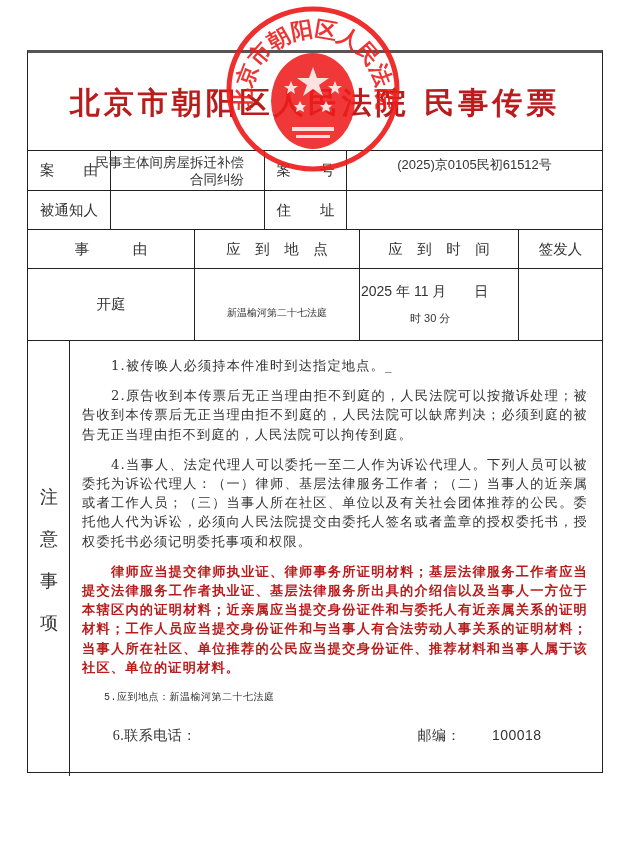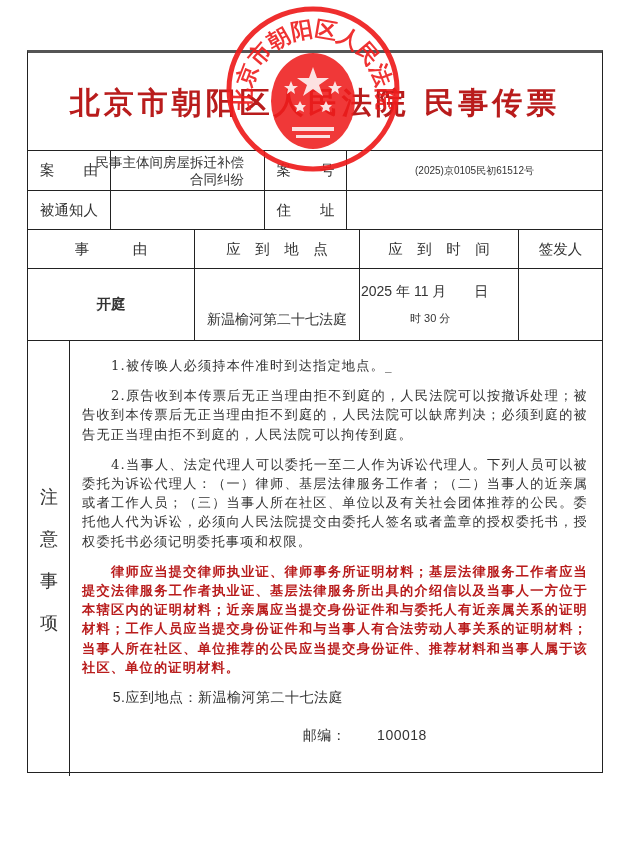--- a/index.html
+++ b/index.html
@@ -16,21 +16,21 @@
            font-family: "DejaVu Sans", "Liberation Sans", sans-serif; font-weight: bold;
            font-size: 30px; letter-spacing: 4px; color: #b91c1c; }
   .notes-label { position: absolute; left: 0; top: 290px; width: 42px; height: 433px;
                  display: flex; flex-direction: column; align-items: center; justify-content: center;
                  font-size: 18px; line-height: 42px; color: #333; }
   .notes { position: absolute; left: 43px; top: 292px; width: 528px;
            font-size: 13.2px; line-height: 19.2px; color: #333; text-align: justify;
            letter-spacing: 1.2px; }
   .notes p { margin: 11px; text-indent: 2.2em; }
   .notes p.bold { font-weight: bold; color: #b91c1c; }
-  .notes p.item5 { font-family: Liberation Sans, sans-serif; font-size: 14px; letter-spacing: 0.5px; }
+  .notes p.item5 { font-family: Liberation Mono, monospace; font-size: 10px; letter-spacing: 0.5px; }
   .notes p.item6 { margin-top: 19px; font-family: "Liberation Serif", serif; font-size: 14px;
                    display: flex; letter-spacing: 0.5px; }
   .sans { font-family: "Liberation Sans", "DejaVu Sans", sans-serif; }
   .stamp { position: absolute; left: 224px; top: 5px; width: 178px; height: 168px; pointer-events: none; }
 </style>
 </head>
 <body>
 
 <div class="frame">
   <div class="title">北京市朝阳区人民法院  民事传票</div>
@@ -47,53 +47,54 @@
 
   <div class="vline" style="left:166px; top:176px; height:112px"></div>
   <div class="vline" style="left:331px; top:176px; height:112px"></div>
   <div class="vline" style="left:490px; top:176px; height:112px"></div>
 
   <div class="vline" style="left:41px; top:287px; height:436px"></div>
 
   <div class="cell" style="left:0; top:98px; width:82px; height:39px;">案　　由</div>
   <div class="cell" style="left:65px; top:98px; width:153px; height:39px; font-size:13.5px; line-height:17px; text-align:right; padding:0 2px;">民事主体间房屋拆迁补偿合同纠纷</div>
   <div class="cell" style="left:237px; top:98px; width:81px; height:39px;">案　　号</div>
-  <div class="cell sans" style="left:319px; top:98px; width:255px; height:39px; font-size:10px;">(2025)京0105民初61512号</div>
+  <div class="cell sans" style="left:319px; top:92px; width:255px; height:39px; font-size:13px;">(2025)京0105民初61512号</div>
 
   <div class="cell" style="left:0; top:138px; width:82px; height:38px;">被通知人</div>
   <div class="cell" style="left:83px; top:138px; width:153px; height:38px;"></div>
   <div class="cell" style="left:237px; top:138px; width:81px; height:38px;">住　　址</div>
   <div class="cell" style="left:319px; top:138px; width:255px; height:38px;"></div>
 
   <div class="cell" style="left:0; top:177px; width:166px; height:38px;">事　　　由</div>
   <div class="cell" style="left:167px; top:177px; width:164px; height:38px;">应　到　地　点</div>
   <div class="cell" style="left:332px; top:177px; width:158px; height:38px;">应　到　时　间</div>
   <div class="cell" style="left:491px; top:177px; width:83px; height:38px;">签发人</div>
 
-  <div class="cell" style="left:0; top:216px; width:166px; height:71px;font-weight:bold;">开庭</div>
-  <div class="cell" style="left:167px; top:231px; width:164px; height:71px; font-size:14px;">新温榆河第二十七法庭</div>
+  <div class="cell" style="left:0; top:216px; width:166px; height:71px;">开庭</div>
+  <div class="cell" style="left:167px; top:224px; width:164px; height:71px; font-size:10px;">新温榆河第二十七法庭</div>
   <div class="cell" style="left:332px; top:216px; width:158px; height:71px; flex-direction:column; align-items:flex-start; justify-content:center;">
     <span class="sans" style="font-size:14px; margin-left:1px;">2025 年 11 月　　日</span>
     <span class="sans" style="font-size:11px; margin-left:50px; margin-top:10px;">时 30 分</span>
   </div>
   <div class="cell" style="left:491px; top:216px; width:83px; height:71px;"></div>
 
   <div class="notes-label">
     <span>注</span>
     <span>意</span>
     <span>事</span>
     <span>项</span>
   </div>
   <div class="notes">
     <p>1.被传唤人必须持本件准时到达指定地点。_</p>
     <p>2.原告收到本传票后无正当理由拒不到庭的，人民法院可以按撤诉处理；被告收到本传票后无正当理由拒不到庭的，人民法院可以缺席判决；必须到庭的被告无正当理由拒不到庭的，人民法院可以拘传到庭。</p>
     <p>4.当事人、法定代理人可以委托一至二人作为诉讼代理人。下列人员可以被委托为诉讼代理人：（一）律师、基层法律服务工作者；（二）当事人的近亲属或者工作人员；（三）当事人所在社区、单位以及有关社会团体推荐的公民。委托他人代为诉讼，必须向人民法院提交由委托人签名或者盖章的授权委托书，授权委托书必须记明委托事项和权限。</p>
     <p class="bold">律师应当提交律师执业证、律师事务所证明材料；基层法律服务工作者应当提交法律服务工作者执业证、基层法律服务所出具的介绍信以及当事人一方位于本辖区内的证明材料；近亲属应当提交身份证件和与委托人有近亲属关系的证明材料；工作人员应当提交身份证件和与当事人有合法劳动人事关系的证明材料；当事人所在社区、单位推荐的公民应当提交身份证件、推荐材料和当事人属于该社区、单位的证明材料。</p>
     <p class="item5">5.应到地点：新温榆河第二十七法庭</p>
     <p class="item6">
+      <span>6.联系电话：</span>
       <span style="width:190px"></span>
       <span>邮编：</span>
       <span class="sans">100018</span>
     </p>
   </div>
 </div>
 
 <svg class="stamp" viewBox="0 0 178 168">
   <defs>
     <path id="sealArc" d="M 30 118 A 64 64 0 1 1 150 118"></path>

